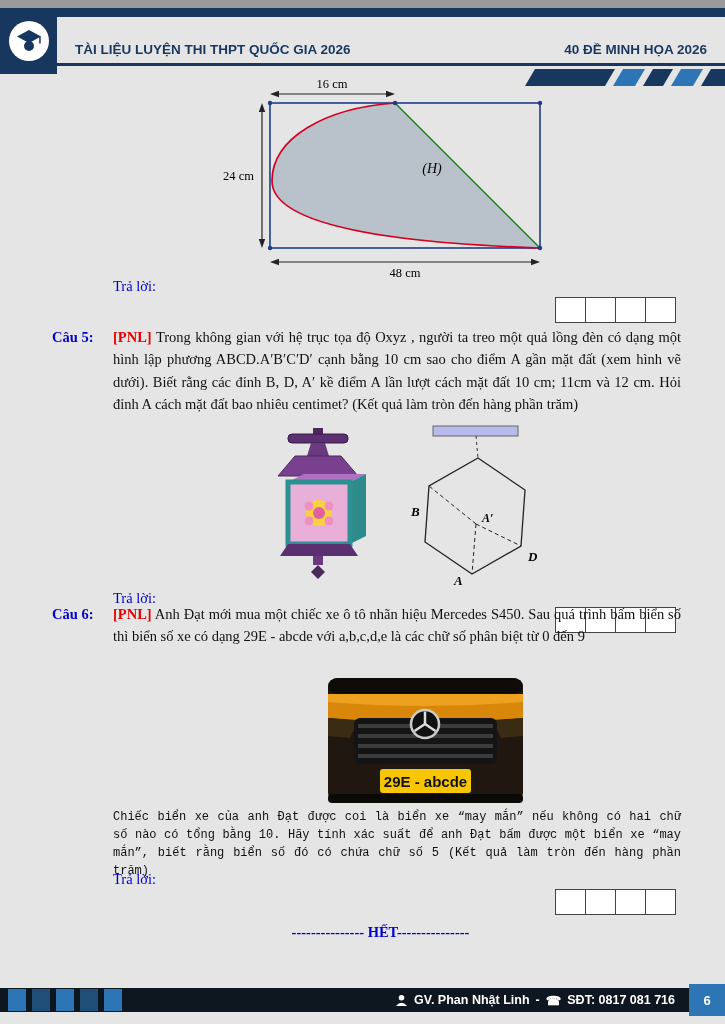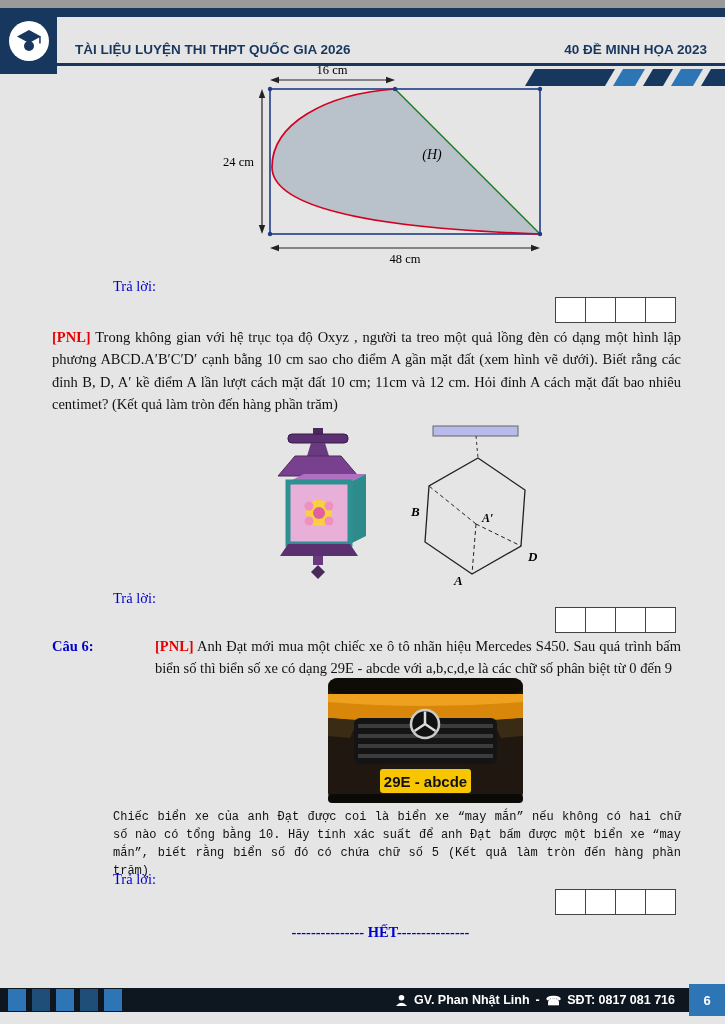--- a/index.html
+++ b/index.html
@@ -16,21 +16,21 @@
     display:flex; align-items:center; justify-content:center; }
   .logo-circle { width:40px; height:40px; border-radius:50%; background:#fff;
     display:flex; align-items:center; justify-content:center; }
   .header-titles { position:absolute; left:75px; right:18px; top:34px;
     display:flex; justify-content:space-between;
     font-family:"Liberation Sans", sans-serif; font-weight:bold; font-size:13.5px; color:#17375e; }
   .header-line { position:absolute; left:57px; right:0; top:55px; height:3px; background:#17375e; }
   .stripes { position:absolute; right:0; top:61px; }
 
   
-  .figure-h { position:absolute; left:200px; top:56px; }
+  .figure-h { position:absolute; left:200px; top:70px; }
 
   
   .ans-label { position:absolute; left:113px; font-weight:normal; color:#0000cc; font-size:14.5px; }
   .ans-row { position:absolute; right:49px; display:flex; }
   .ans-box { width:31px; height:26px; border:1px solid #444; background:#fff; margin-left:-1px; }
 
   
   .question { position:absolute; left:52px; right:44px; display:flex;
     font-size:14.5px; line-height:1.55; text-align:justify; }
   .qnum { flex:0 0 61px; font-weight:bold; color:#0000cc; }
@@ -69,21 +69,21 @@
     <div class="logo-circle">
       <svg width="26" height="26" viewBox="0 0 26 26">
         <polygon points="13,2 25,8.5 13,15 1,8.5" fill="#17375e"></polygon>
         <rect x="23.2" y="8.5" width="1.5" height="7" fill="#17375e"></rect>
         <circle cx="13" cy="18" r="5" fill="#17375e"></circle>
       </svg>
     </div>
   </div>
   <div class="header-titles">
     <span>TÀI LIỆU LUYỆN THI THPT QUỐC GIA 2026</span>
-    <span>40 ĐỀ MINH HỌA 2023</span>
+    <span>40 ĐỀ MINH HỌA 2026</span>
   </div>
   <div class="header-line"></div>
   <div class="stripes">
     <svg width="200" height="17" viewBox="0 0 200 17">
       <polygon points="10,0 90,0 80,17 0,17" fill="#17375e"></polygon>
       <polygon points="98,0 120,0 110,17 88,17" fill="#2e75b6"></polygon>
       <polygon points="128,0 148,0 138,17 118,17" fill="#17375e"></polygon>
       <polygon points="156,0 178,0 168,17 146,17" fill="#2e75b6"></polygon>
       <polygon points="186,0 212,0 202,17 176,17" fill="#17375e"></polygon>
     </svg>
@@ -127,20 +127,21 @@
 
   <div class="ans-label" style="top:270px;">Trả lời:</div>
   <div class="ans-row" style="top:289px;">
     <div class="ans-box"></div>
     <div class="ans-box"></div>
     <div class="ans-box"></div>
     <div class="ans-box"></div>
   </div>
 
   <div class="question" style="top:318px;">
+    <div class="qnum">Câu 5:</div>
     <div class="qbody">
       <span class="qtag">[PNL]</span>
       <span>Trong không gian với hệ trục tọa độ Oxyz , người ta treo một quả lồng đèn có dạng một hình lập phương ABCD.A′B′C′D′ cạnh bằng 10 cm sao cho điểm A gần mặt đất (xem hình vẽ dưới). Biết rằng các đỉnh B, D, A′ kề điểm A lần lượt cách mặt đất 10 cm; 11cm và 12 cm. Hỏi đỉnh A cách mặt đất bao nhiêu centimet? (Kết quả làm tròn đến hàng phần trăm)</span>
     </div>
   </div>
 
   <div class="q5-figs">
 
     <div class="lantern">
       <svg width="110" height="152" viewBox="0 0 110 152">
@@ -182,21 +183,21 @@
   </div>
 
   <div class="ans-label" style="top:582px;">Trả lời:</div>
   <div class="ans-row" style="top:599px;">
     <div class="ans-box"></div>
     <div class="ans-box"></div>
     <div class="ans-box"></div>
     <div class="ans-box"></div>
   </div>
 
-  <div class="question" style="top:627px;gap:42px;">
+  <div class="question" style="top:595px;">
     <div class="qnum">Câu 6:</div>
     <div class="qbody">
       <span class="qtag">[PNL]</span>
       <span>Anh Đạt mới mua một chiếc xe ô tô nhãn hiệu Mercedes S450. Sau quá trình bấm biển số thì biển số xe có dạng 29E - abcde với a,b,c,d,e là các chữ số phân biệt từ 0 đến 9</span>
     </div>
   </div>
 
   <div class="car-fig">
     <svg width="195" height="125" viewBox="0 0 195 125">
       <rect x="0" y="0" width="195" height="125" rx="10" fill="#201810"></rect>

